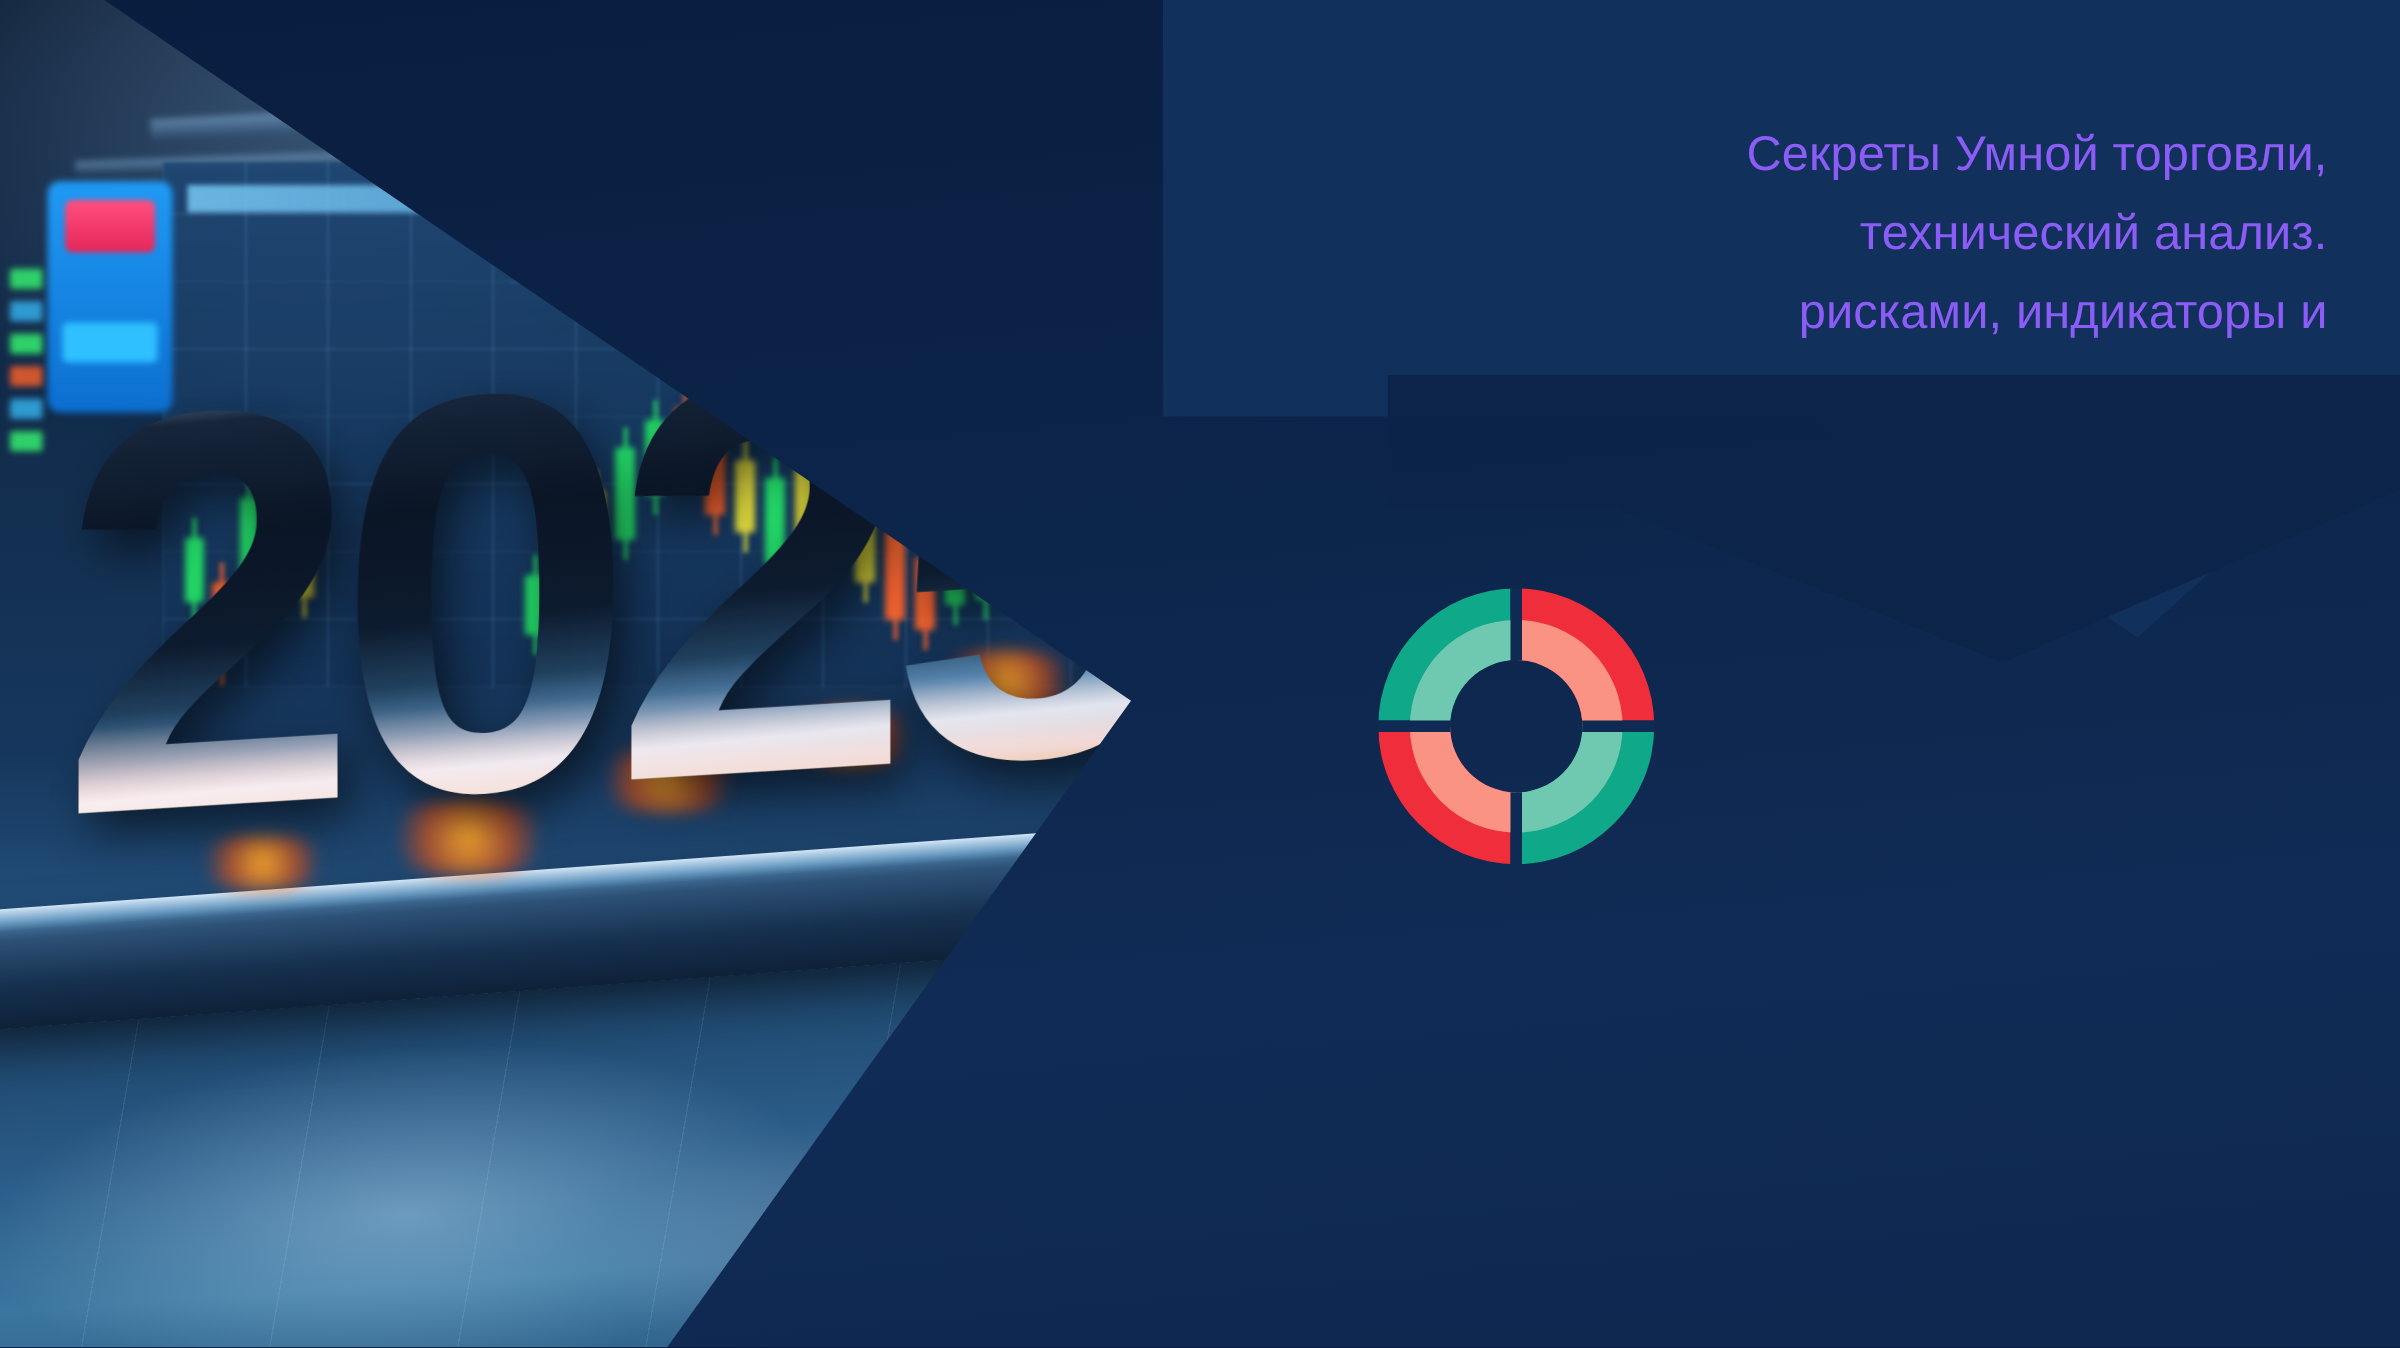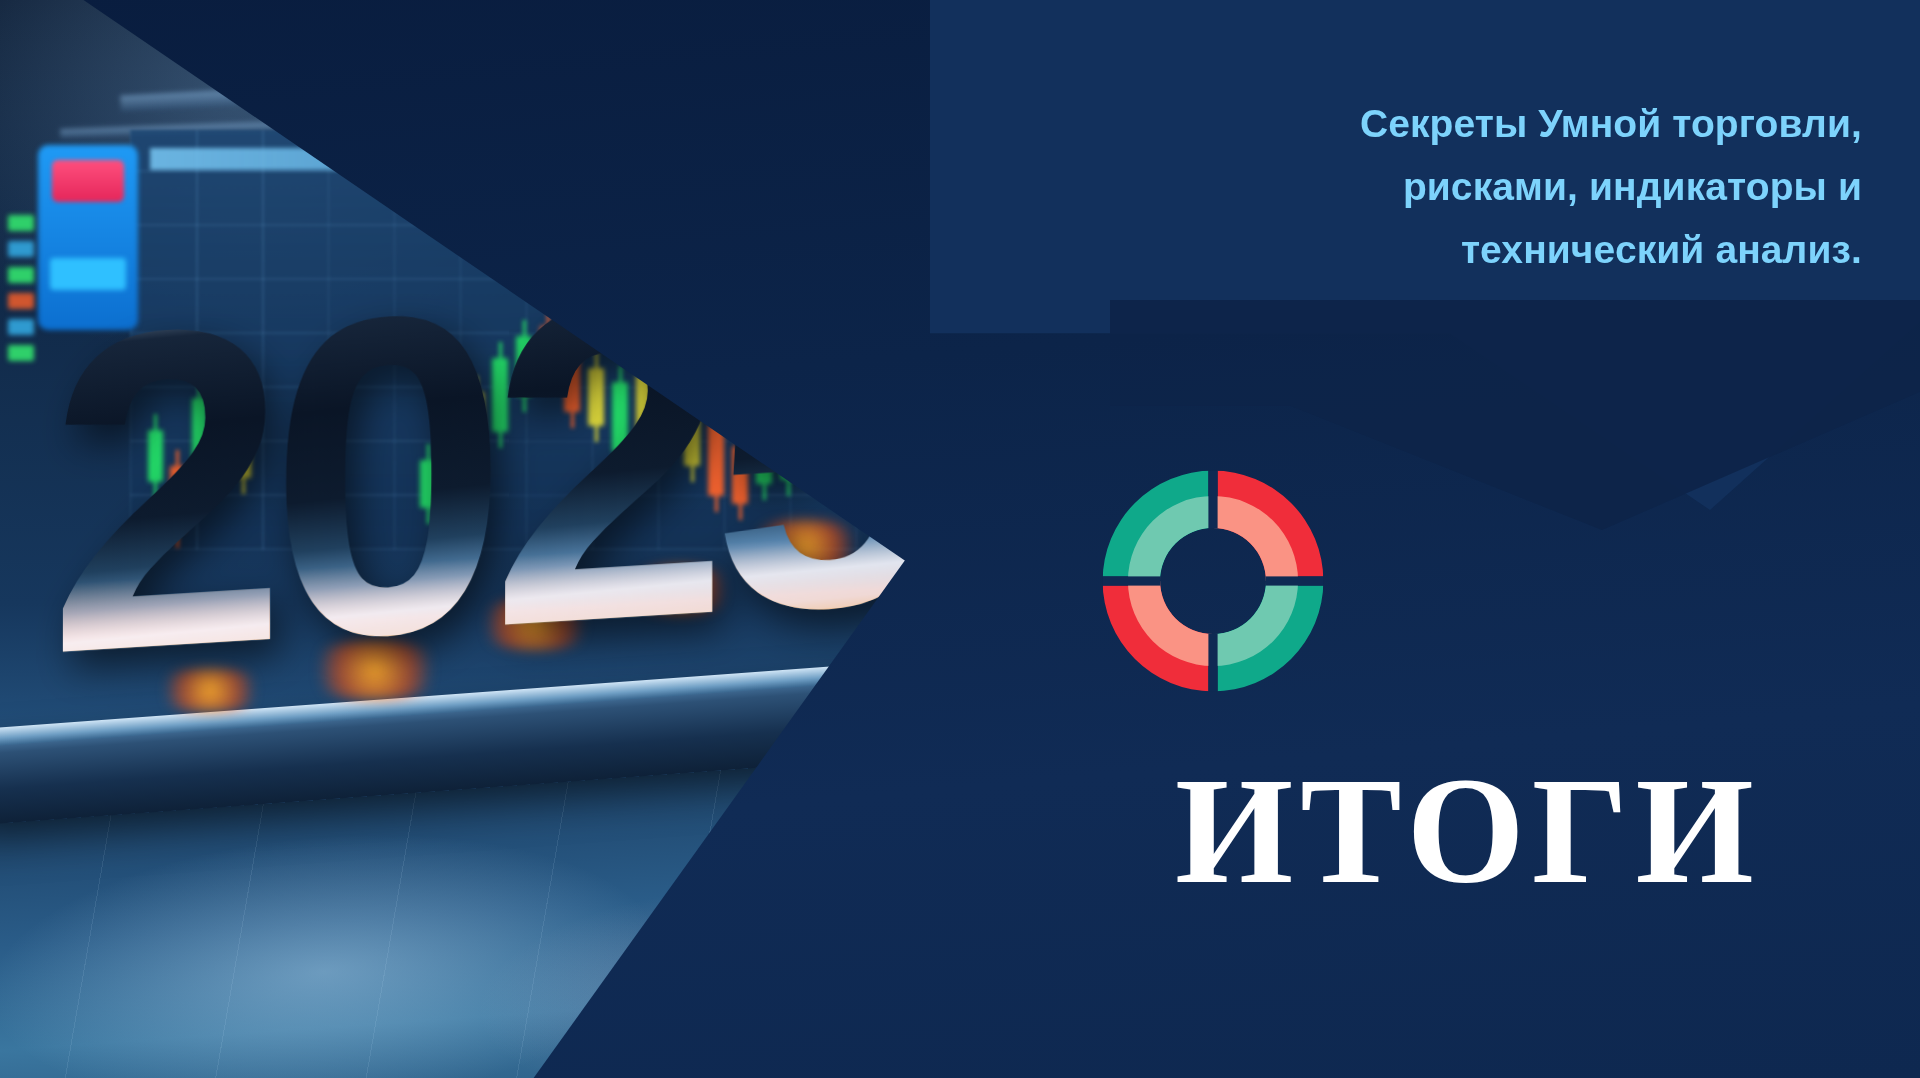--- a/index.html
+++ b/index.html
@@ -171,24 +171,24 @@
     position: absolute; left: -40px; top: 770px; width: 1300px; height: 330px;
     background: repeating-linear-gradient(100deg, rgba(200,230,255,.10) 0 1px, transparent 1px 150px);
     transform: skewY(-4deg);
   }
 
   
   .tagline {
     position: absolute;
     right: 58px; top: 92px; width: 880px;
     text-align: right;
-    color: #7dd3fc;
+    color: #8b5cf6;
     font-size: 39px;
     line-height: 63px;
-    font-weight: 700;
+    font-weight: 400;
     letter-spacing: .1px;
     white-space: nowrap;
   }
   .tagline .ln { display: block; }
 
   
   .logo {
     position: absolute;
     left: 1098px; top: 466px;
     width: 230px; height: 230px;
@@ -319,22 +319,22 @@
         <div class="ember" style="left: 740px; top: 520px; width: 130px; height: 54px;"></div>
         <div class="ember" style="left: 150px; top: 668px; width: 120px; height: 44px;"></div>
       </div>
 
     <div class="year">2025</div>
     <div class="year-glow">2025</div>
   </div>
 
   <div class="tagline">
     <span class="ln">Секреты Умной торговли,</span>
+    <span class="ln">технический анализ.</span>
     <span class="ln">рисками, индикаторы и</span>
-    <span class="ln">технический анализ.</span>
   </div>
 
   <div class="logo">
     <svg viewBox="0 0 200 200">
       <defs>
         <clipPath id="ringClip">
           <path d="M100,100 m-96,0 a96,96 0 1,0 192,0 a96,96 0 1,0 -192,0 Z
                    M100,100 m-46,0 a46,46 0 1,1 92,0 a46,46 0 1,1 -92,0 Z" clip-rule="evenodd"></path>
         </clipPath>
       </defs>
@@ -353,15 +353,14 @@
         <path d="M100,74 A26,26 0 0,1 126,100 L174,100 A74,74 0 0,0 100,26 Z" fill="#FA9384"></path>
         <path d="M26,100 A74,74 0 0,0 100,174 L100,126 A26,26 0 0,1 74,100 Z" fill="#FA9384"></path>
         <path d="M100,174 A74,74 0 0,0 174,100 L146,100 A46,46 0 0,1 100,146 Z" fill="#6FC9B0"></path>
 
         <rect x="96" y="0" width="8" height="200" fill="#0F2A53"></rect>
         <rect x="0" y="96" width="200" height="8" fill="#0F2A53"></rect>
       </g>
     </svg>
   </div>
 
-  <div class="brand">ИТОГИ</div>
 
 </div>
 
 </body></html>

